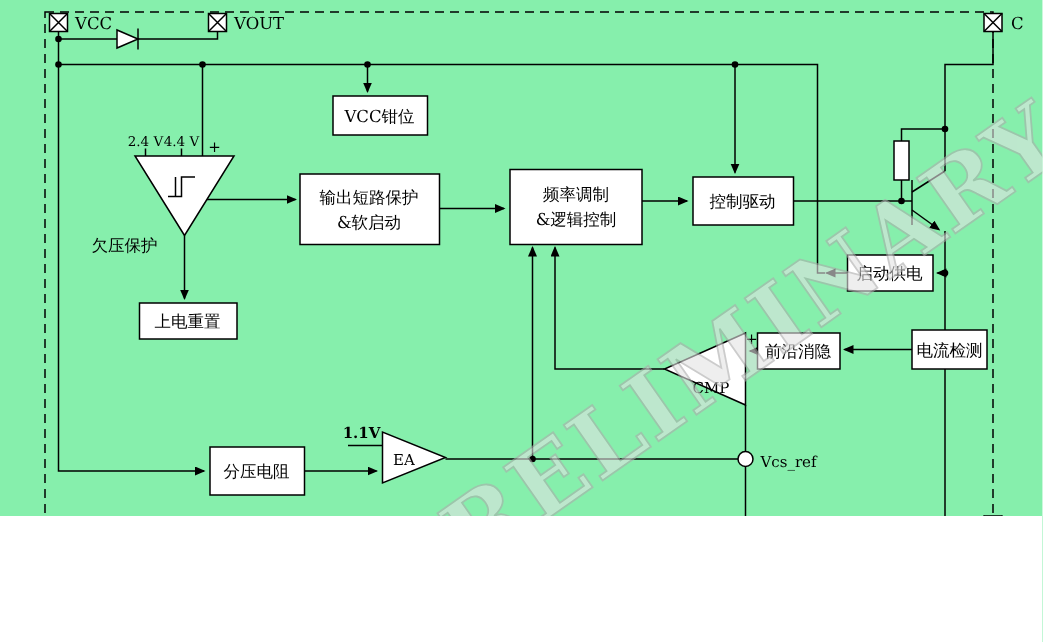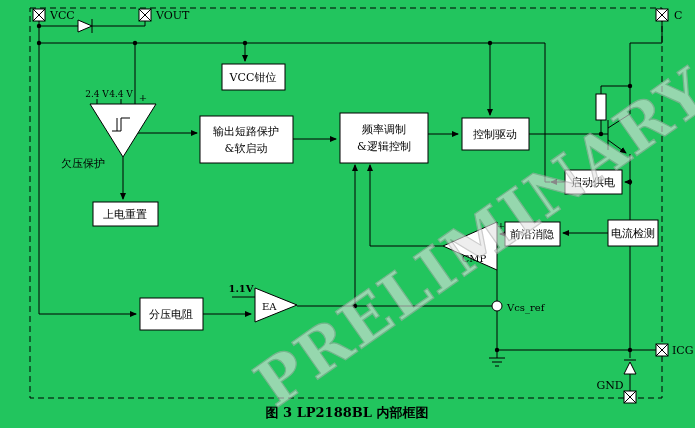--- a/index.html
+++ b/index.html
@@ -1,16 +1,16 @@
 <!DOCTYPE html>
 <html><head>
 <meta charset="utf-8">
 <style>
   html,body{margin:0;padding:0;background:#ffffff;}
-  .page{position:relative;width:695px;height:428px;background:#22c55e;overflow:hidden;text-decoration:underline;}
+  .page{position:relative;width:695px;height:344px;background:#86efac;overflow:hidden;text-decoration:underline;}
   svg{display:block;}
   svg text{font-family:"DejaVu Serif","Liberation Serif",serif;fill:#000;}
   .cn{font-size:11px;}
   .sm{font-size:9px;}
   .md{font-size:10px;}
   .pin{font-size:11px;}
   .bold{font-weight:bold;}
   .caption{font-size:13px;font-weight:bold;}
   .wm{font-size:62px;font-weight:bold;letter-spacing:2px;
       fill:#e3e3e3;stroke:#ababab;stroke-width:1.2;opacity:0.6;}

